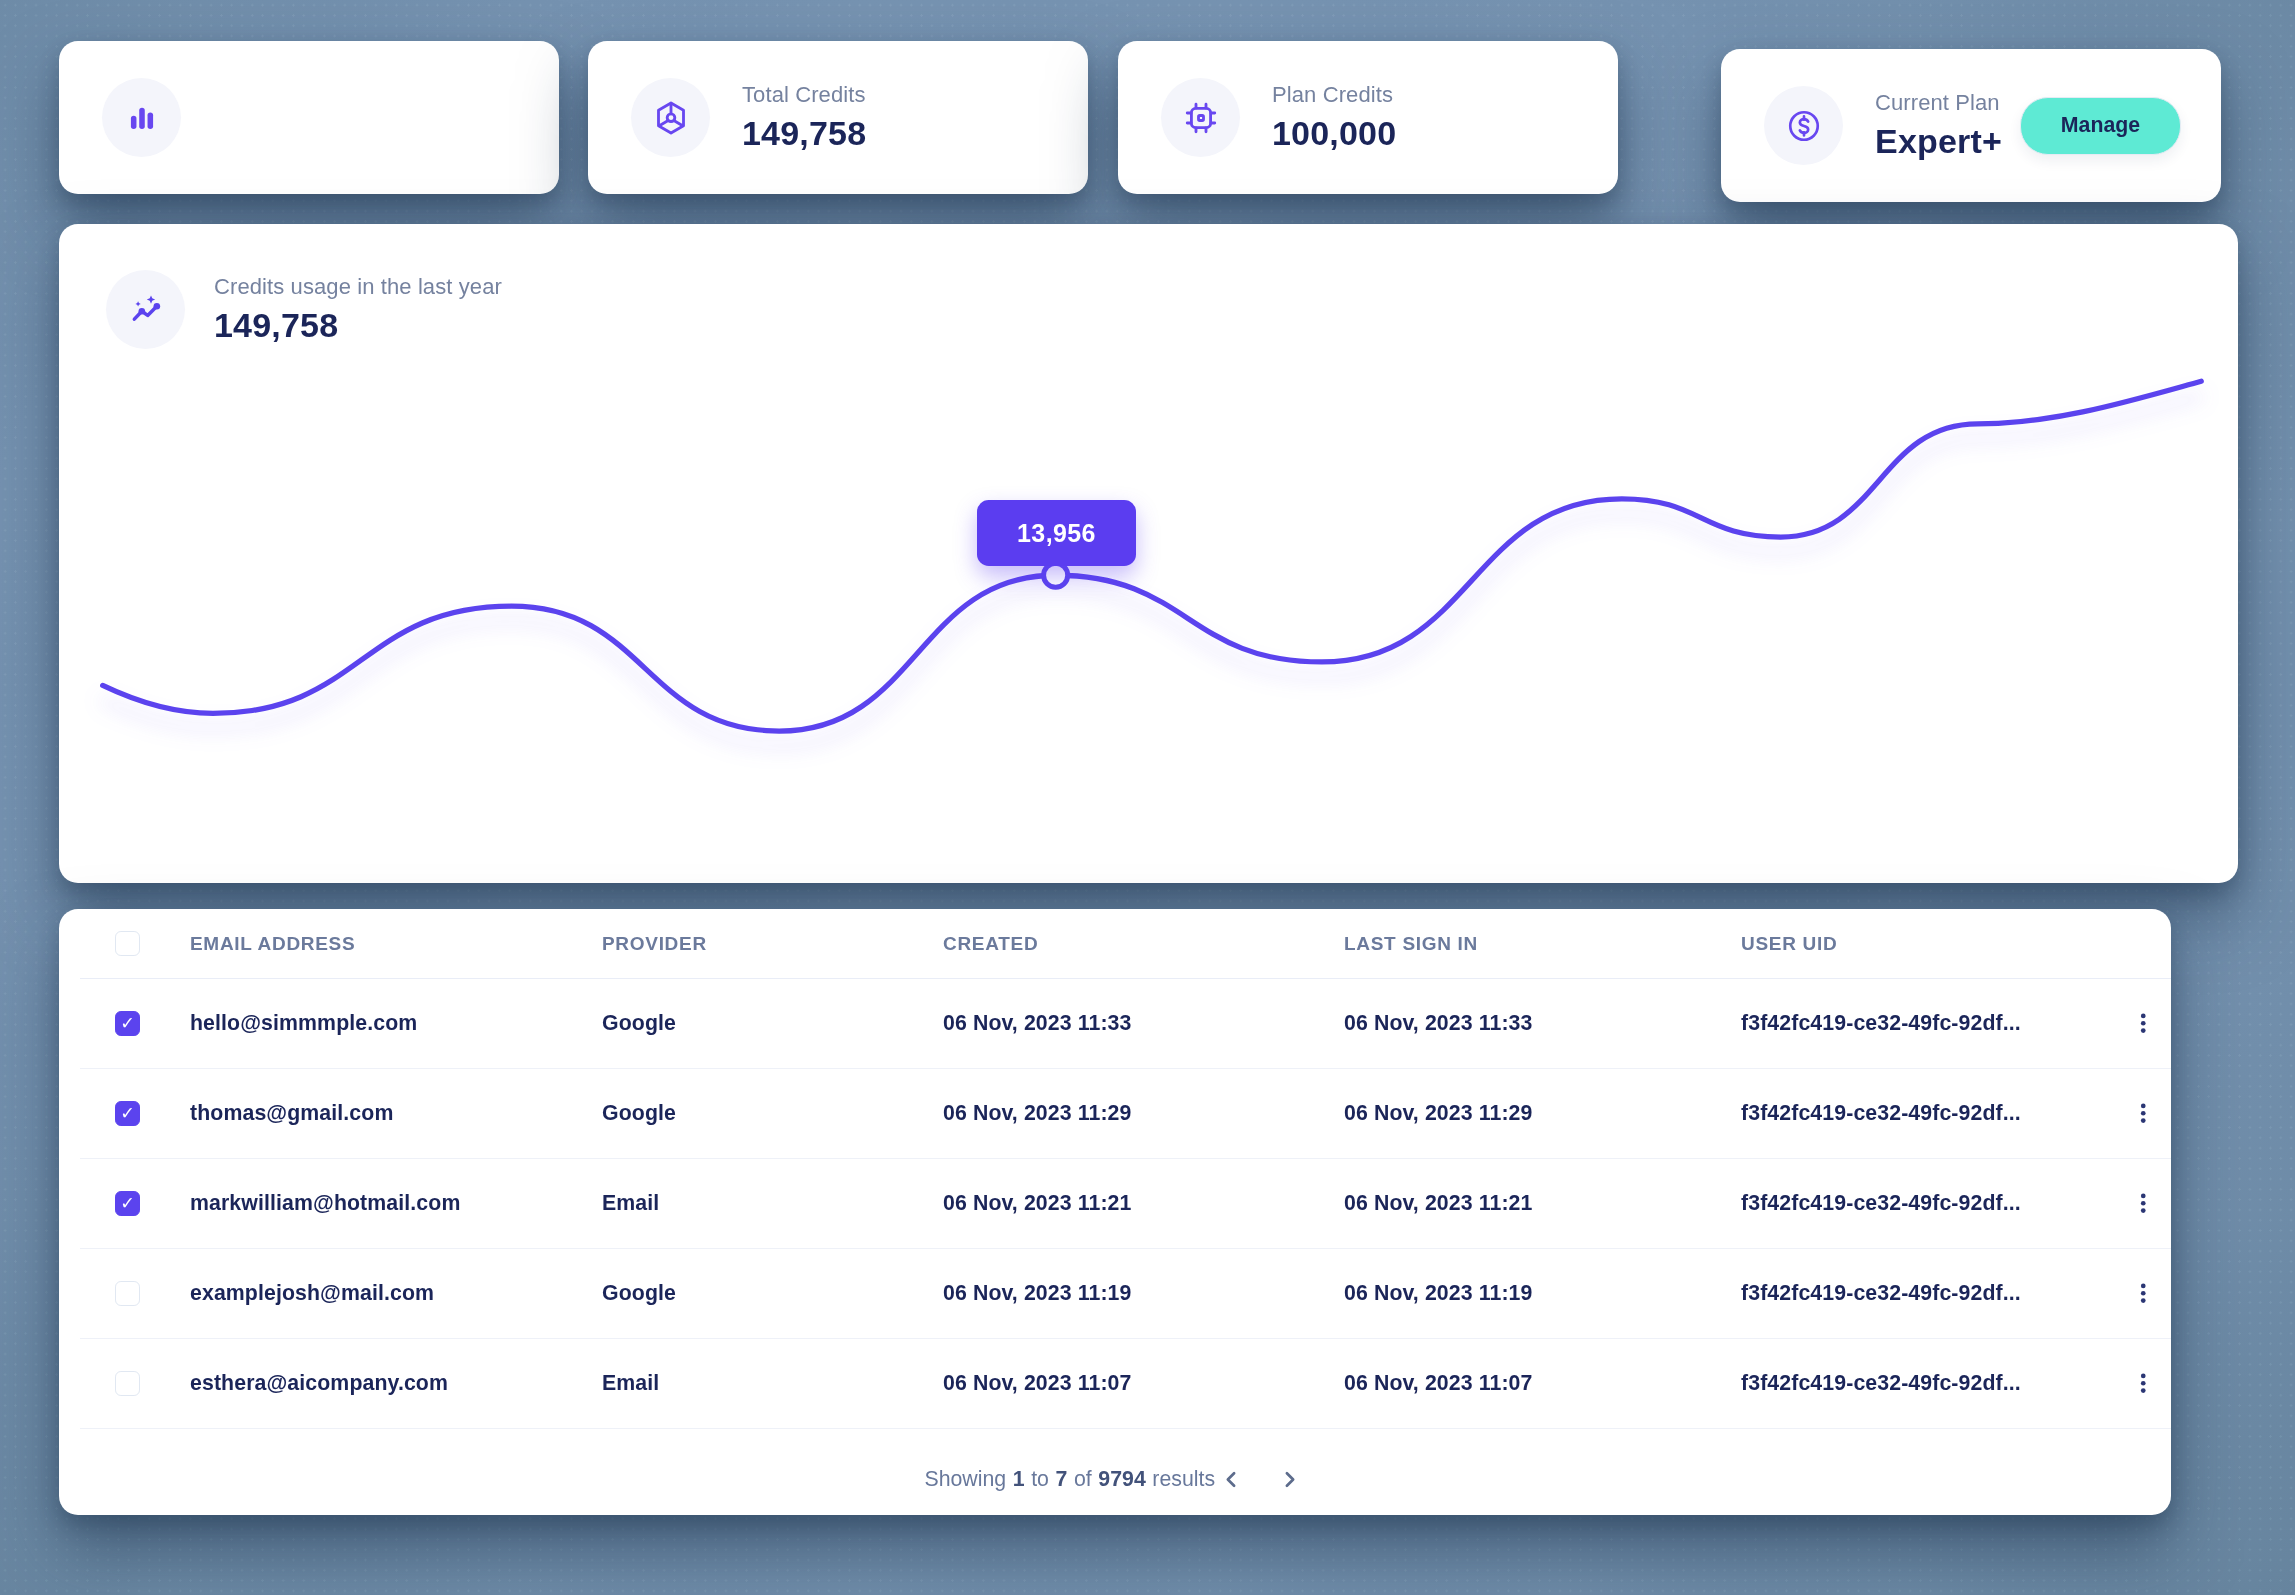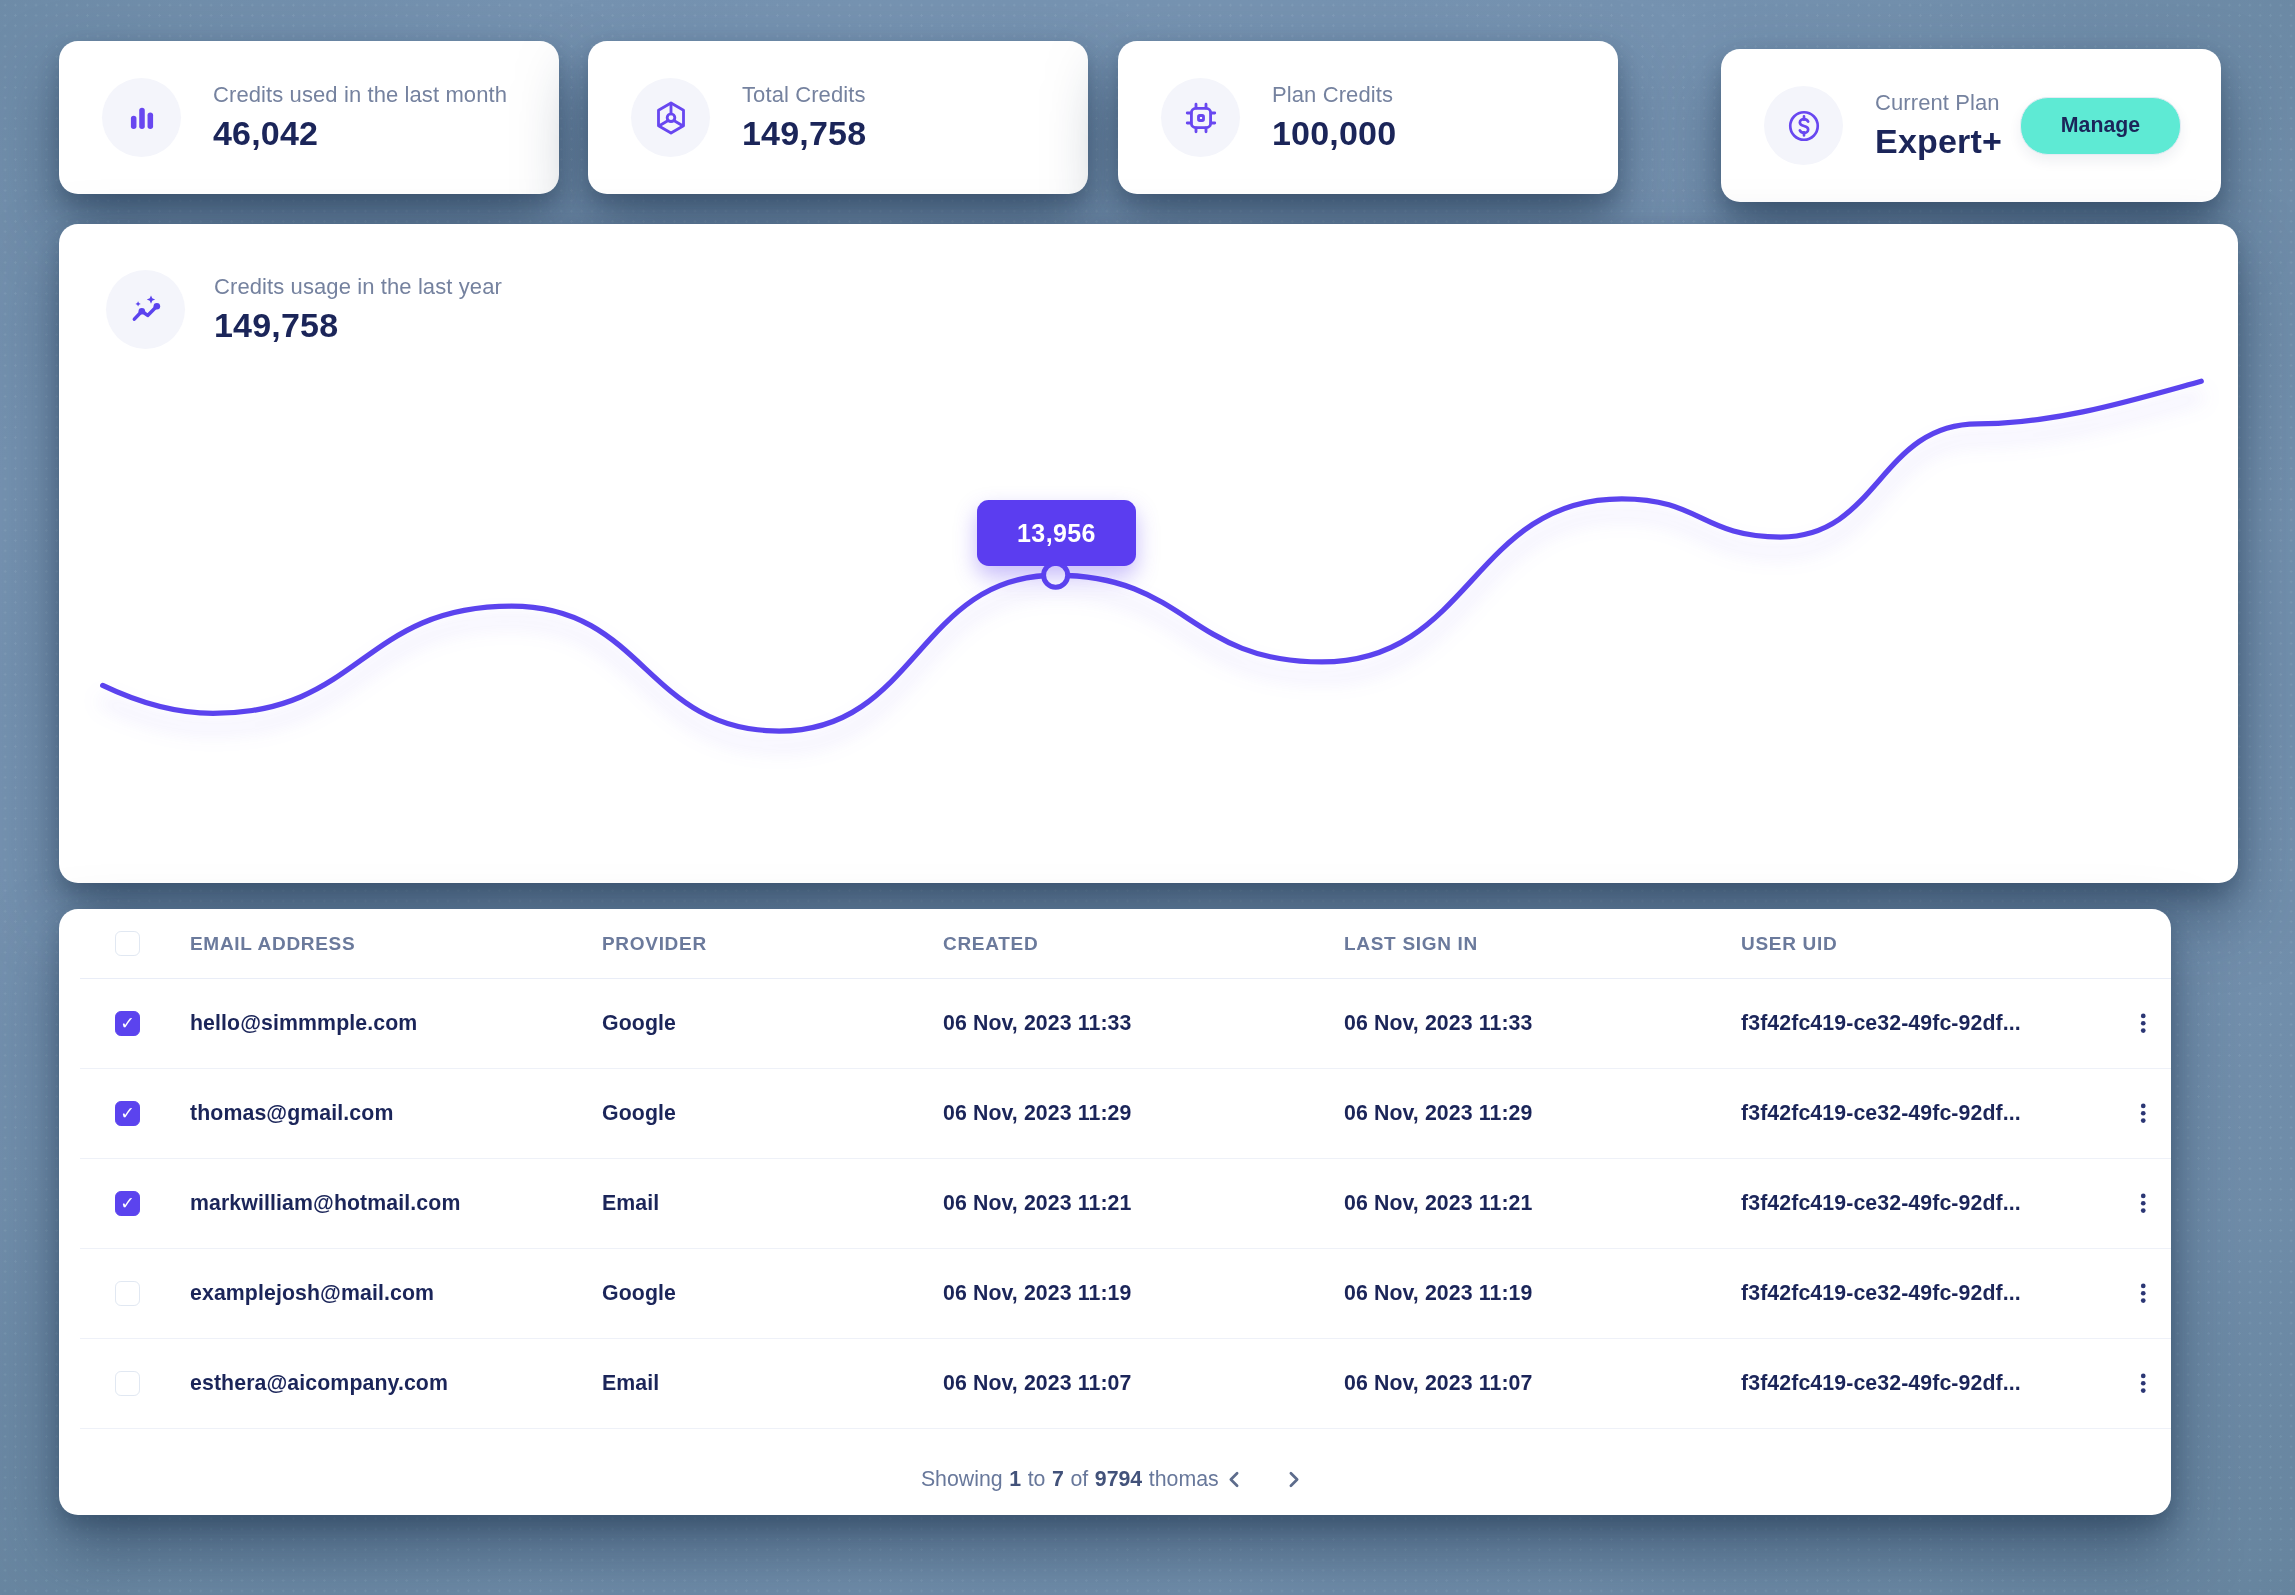--- a/index.html
+++ b/index.html
@@ -96,24 +96,20 @@
 
     <article class="card stat-card" style="left:59px;">
       <div class="icon-circle">
         <svg width="38" height="38" viewBox="0 0 48 48">
             <g fill="#6847F0">
           <rect x="10" y="21" width="7" height="17" rx="3.5"></rect>
           <rect x="20.5" y="11" width="7" height="27" rx="3.5"></rect>
           <rect x="31" y="17" width="7" height="21" rx="3.5"></rect>
         </g>
           </svg>
-      </div>
-      <div class="stat-text">
-        <div class="stat-label">Credits used in the last month</div>
-        <div class="stat-value">46,042</div>
       </div>
     </article>
 
     <article class="card stat-card" style="left:588px;">
       <div class="icon-circle">
         <svg width="40" height="40" viewBox="0 0 48 48" fill="none" stroke="#6847F0" stroke-width="3.4" stroke-linejoin="round" stroke-linecap="round">
           <path d="M24 6 39 14.7v18.6L24 42 9 33.3V14.7Z"></path>
           <path d="M24 8v11"></path>
             <path d="M20.6 27.1 10.5 33"></path>
             <path d="M27.4 27.1 37.5 33"></path>
@@ -317,21 +313,21 @@
     </div>
 
     <div class="tfoot">
       <div class="showing">
         <span>Showing</span>
           <span class="b">1</span>
           <span>to</span>
           <span class="b">7</span>
           <span>of</span>
           <span class="b">9794</span>
-          <span>thomas</span>
+          <span>results</span>
       </div>
       <div class="pager">
         <span class="pg-btn">
           <svg width="25" height="25" viewBox="0 0 24 24">
               <path d="M14.5 6 8.5 12l6 6" stroke="#5D6C8C" stroke-width="2.6" fill="none" stroke-linecap="round" stroke-linejoin="round"></path>
             </svg>
         </span>
         <span class="pg-btn">
           <svg width="25" height="25" viewBox="0 0 24 24">
               <path d="M9.5 6l6 6-6 6" stroke="#5D6C8C" stroke-width="2.6" fill="none" stroke-linecap="round" stroke-linejoin="round"></path>

